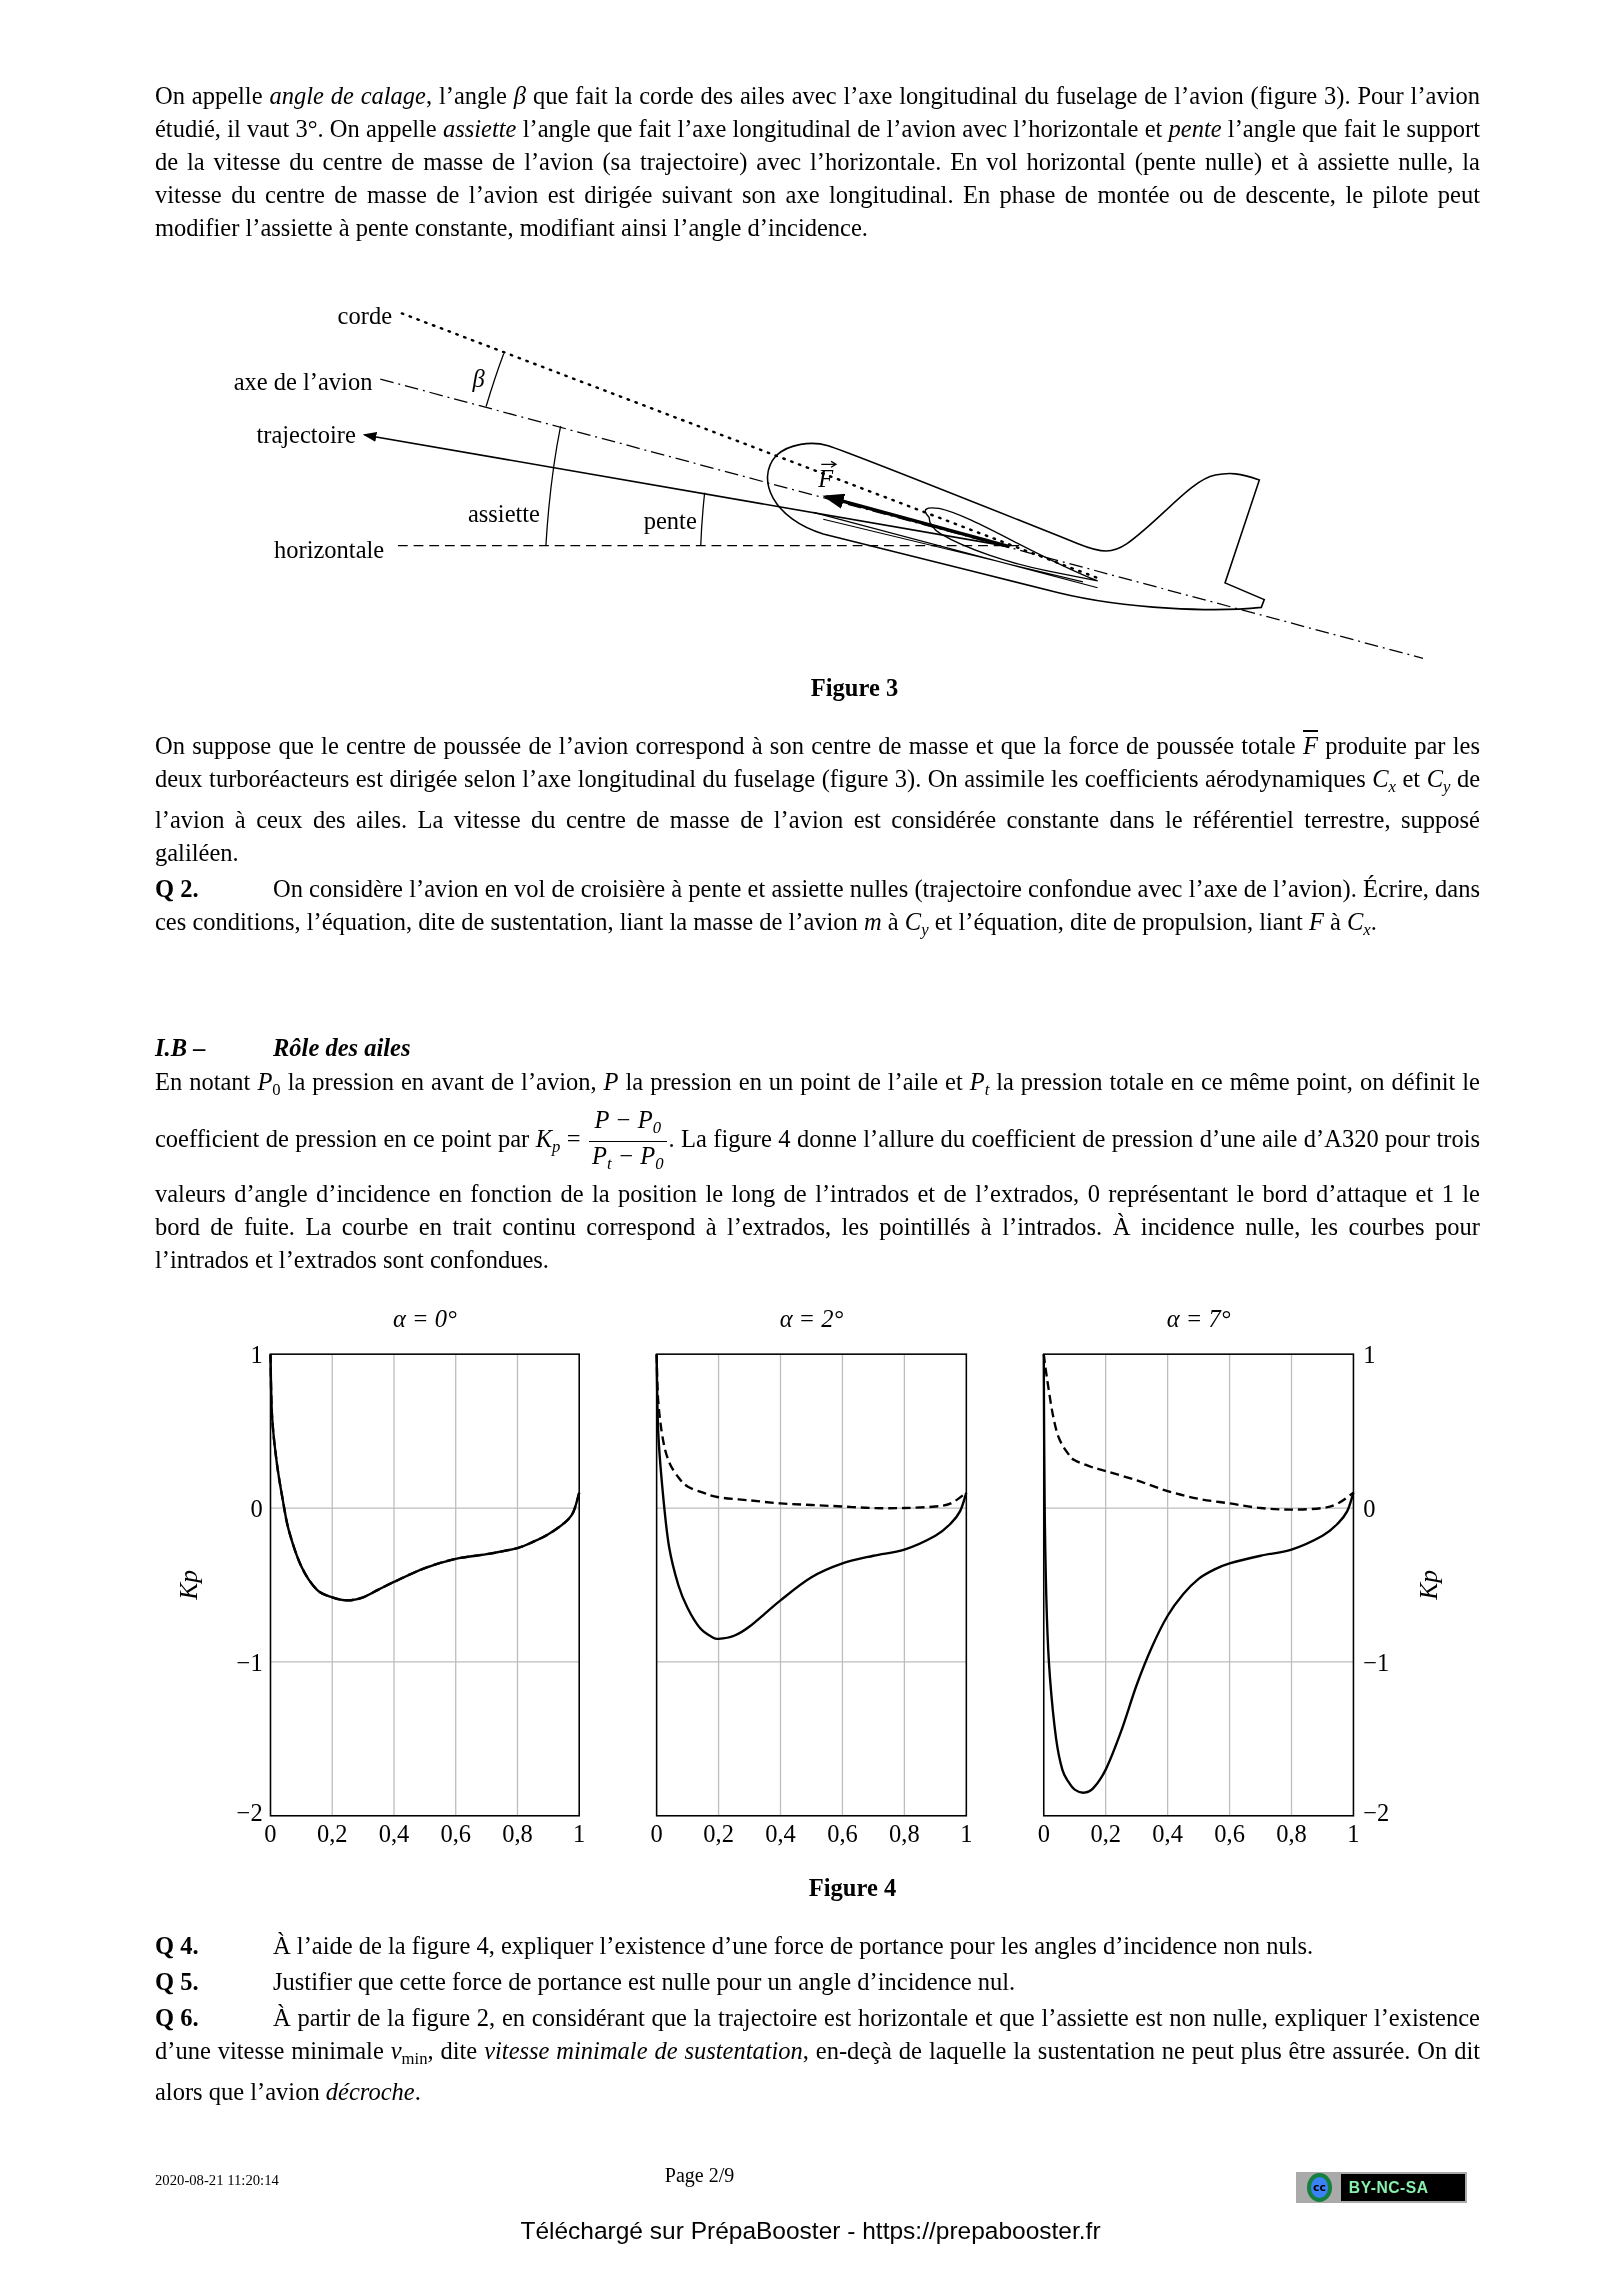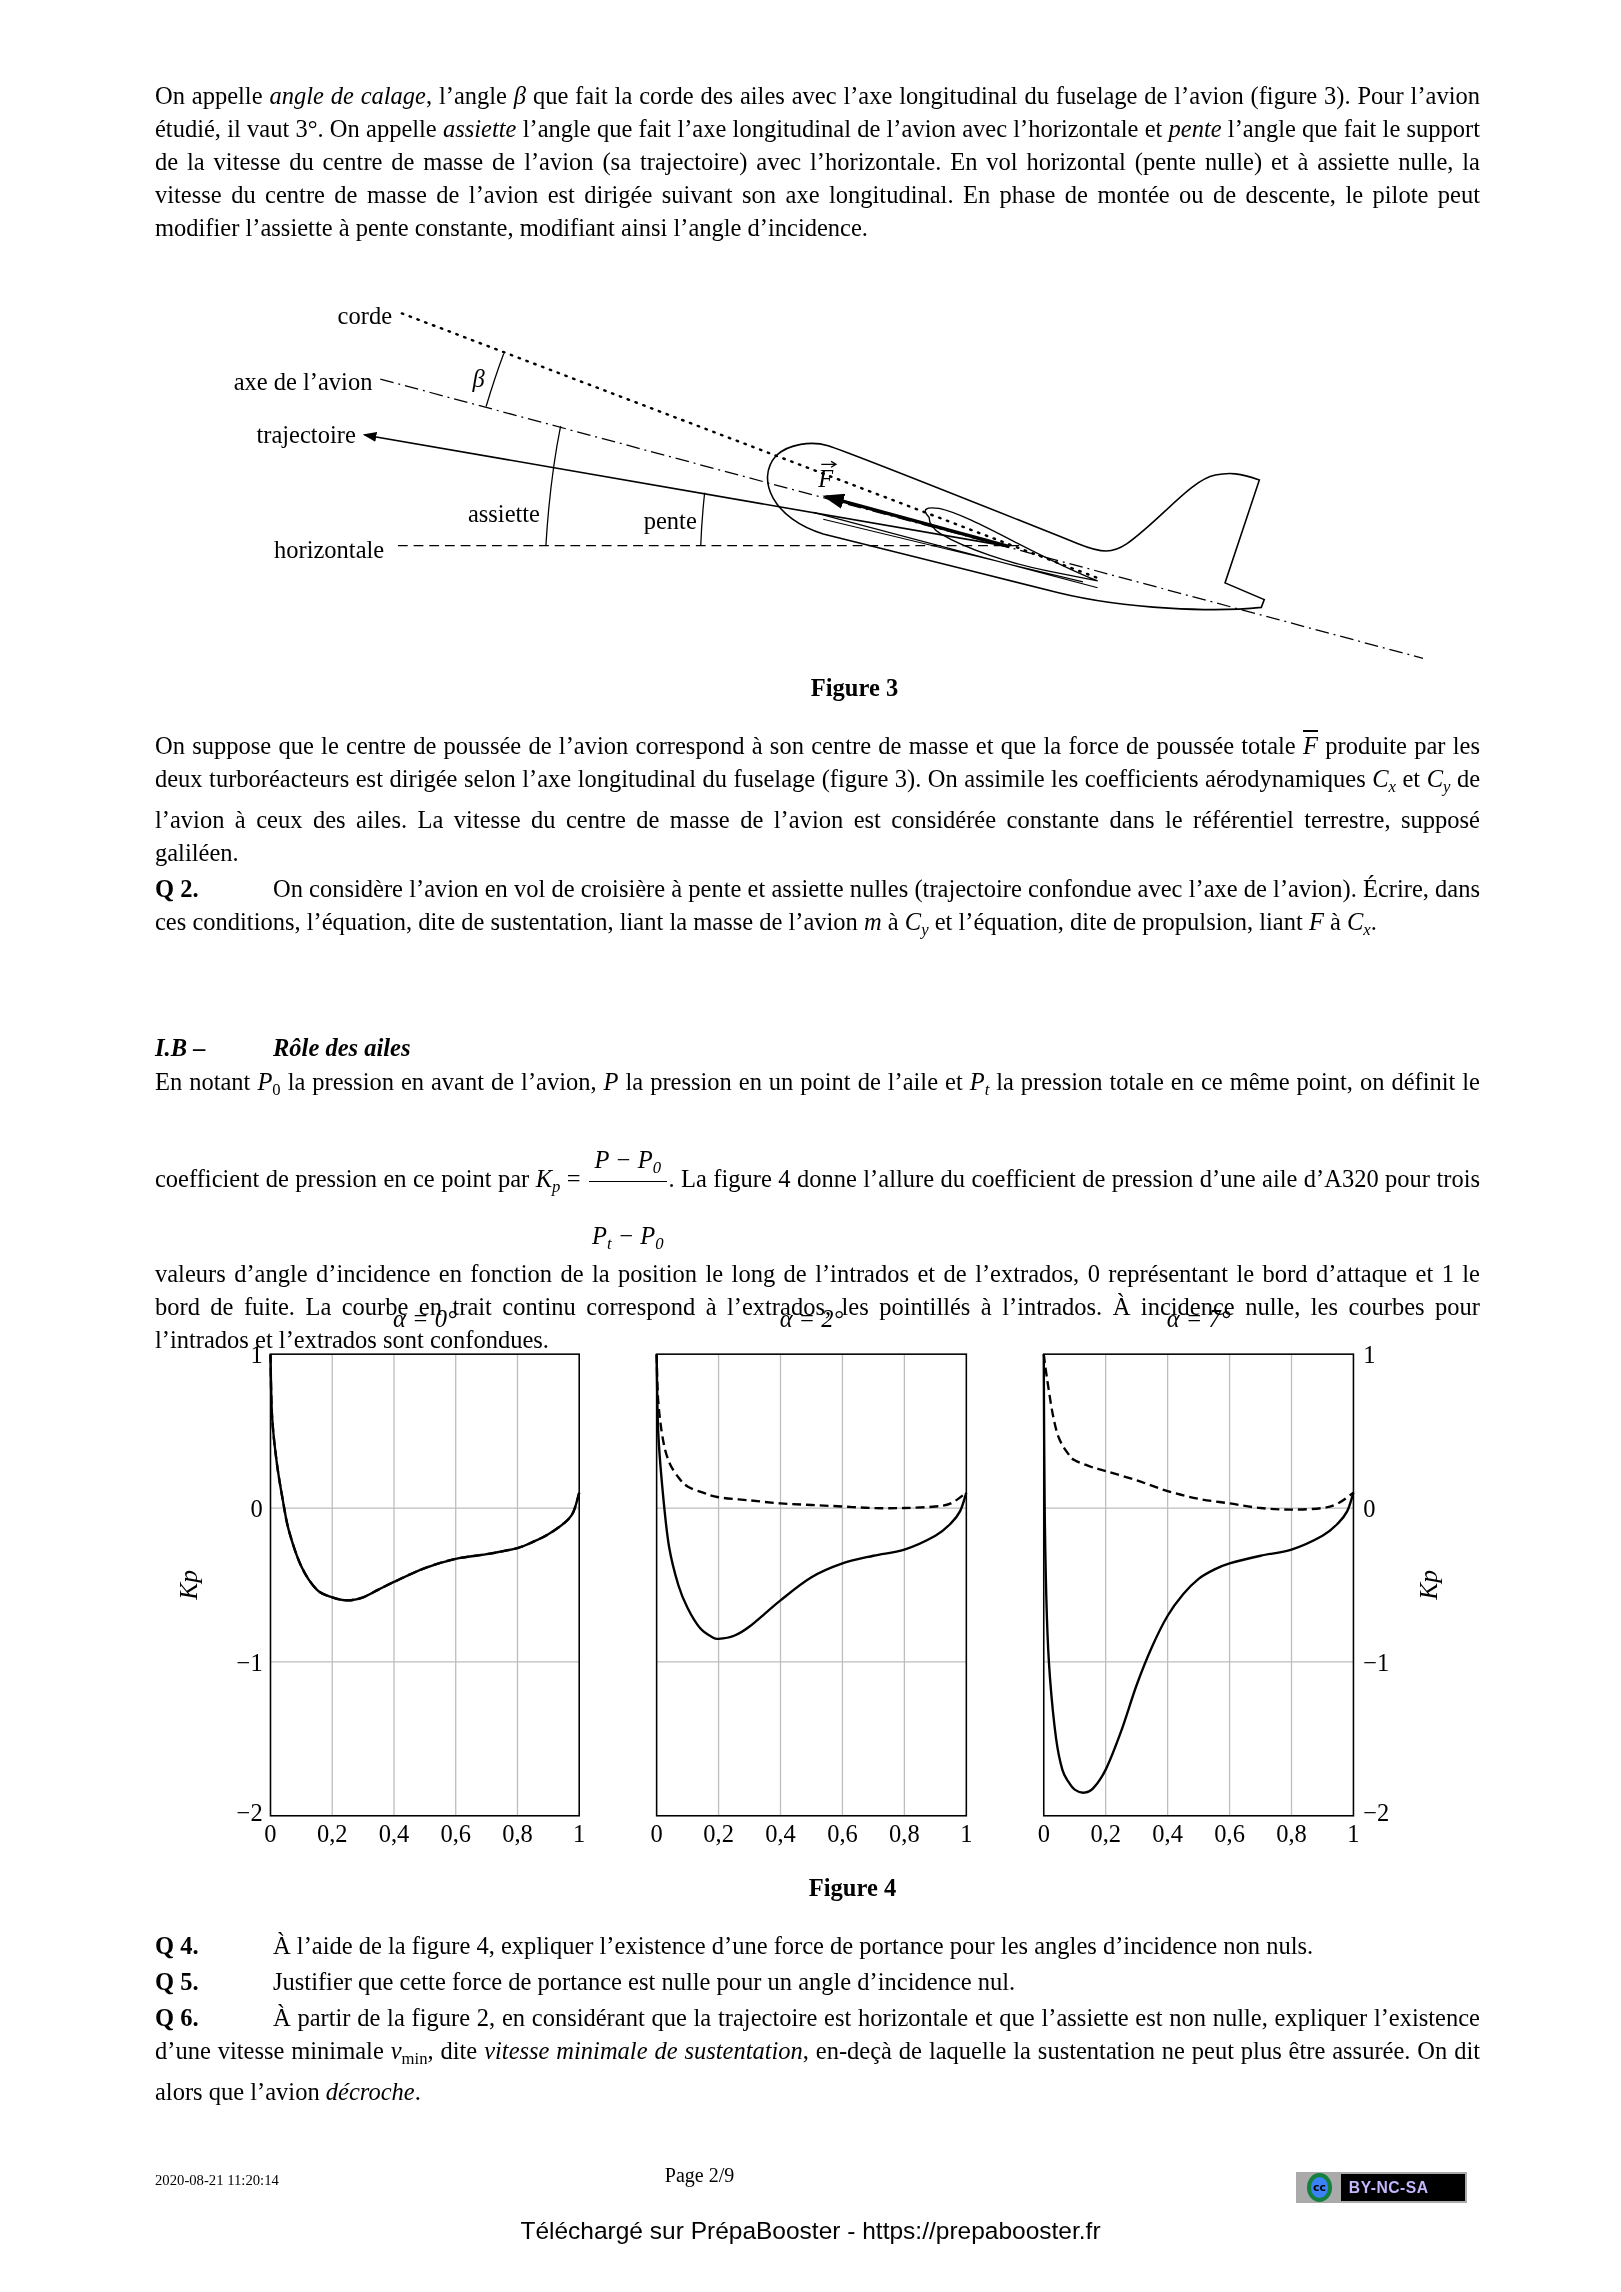--- a/index.html
+++ b/index.html
@@ -1,39 +1,39 @@
 <!DOCTYPE html>
 <html><head>
 <meta charset="utf-8">
 <style>
   html, body { margin: 0; padding: 0; background: #ffffff; }
   body { width: 1621px; height: 2293px; position: relative; overflow: hidden;
          font-family: "DejaVu Serif", "Liberation Serif", serif; color: #000; }
   .txt { position: absolute; left: 155px; width: 1325px; font-family: "Liberation Serif", "DejaVu Serif", serif;
          font-size: 24.5px; line-height: 33px; text-align: justify; }
   .txt p { margin: 0; }
-  .it { font-style: italic; margin-top: 40px; }
+  .it { font-style: italic; }
   .b { font-weight: bold; }
   .qlabel { font-weight: bold; display: inline-block; width: 118px; }
   .sub { font-size: 16.7px; vertical-align: -4.9px; }
   .cap { position: absolute; left: 0; width: 1621px; text-align: center; font-weight: bold;
          font-family: "Liberation Serif", serif; font-size: 24.5px; }
   .frac { display: inline-block; vertical-align: middle; text-align: center; margin: 0 2px; line-height: 27.4px; }
   .frac .num { display: block; border-bottom: 1.5px solid #000; padding: 0 2.9px; }
   .frac .den { display: block; padding: 0 2.9px; }
   svg text { font-family: "Liberation Serif", "DejaVu Serif", serif; }
   .footer-date { position: absolute; left: 155px; top: 2172px; font-size: 14.7px; font-family: "Liberation Serif", serif; }
   .footer-page { position: absolute; left: 0; width: 1399px; top: 2164px; text-align: center; font-size: 20px; font-family: "Liberation Serif", serif; }
   .footer-dl { position: absolute; left: 0; width: 1621px; top: 2217px; text-align: center; font-size: 24.5px; font-family: "Liberation Sans", sans-serif; }
   .badge { position: absolute; left: 1296px; top: 2172px; width: 171px; height: 31px; background: #000; border: 2px solid #aaa;
            box-sizing: border-box; display: flex; align-items: center; }
   .badge .cc { width: 43px; height: 27.4px; background: #aaa; display: flex; align-items: center; justify-content: center; }
   .badge .cc span { width: 25.5px; height: 29px; border-radius: 50%; background: #3b82f6; border: 4px solid #15803d; box-sizing: border-box;
                     font: bold 10.8px "DejaVu Sans", sans-serif; display: flex; align-items: center; justify-content: center; }
-  .badge .lic { color: #c4b5fd; font: bold 15.7px "Liberation Sans", sans-serif; margin-left: 7.8px; letter-spacing: 0.5px; }
+  .badge .lic { color: #86efac; font: bold 15.7px "Liberation Sans", sans-serif; margin-left: 7.8px; letter-spacing: 0.5px; }
 </style>
 </head>
 <body>
 
 <div class="txt" style="top: 79px;">
   <p><span>On appelle </span><span class="it">angle de calage</span><span>, l’angle </span><span class="it">β</span><span> que fait la corde des ailes avec l’axe longitudinal du fuselage de l’avion (figure 3). Pour l’avion étudié, il vaut 3°. On appelle </span><span class="it">assiette</span><span> l’angle que fait l’axe longitudinal de l’avion avec l’horizontale et </span><span class="it">pente</span><span> l’angle que fait le support de la vitesse du centre de masse de l’avion (sa trajectoire) avec l’horizontale. En vol horizontal (pente nulle) et à assiette nulle, la vitesse du centre de masse de l’avion est dirigée suivant son axe longitudinal. En phase de montée ou de descente, le pilote peut modifier l’assiette à pente constante, modifiant ainsi l’angle d’incidence.</span></p>
 </div>
 
 <svg width="1621" height="392" viewBox="0 290 1654 400" style="position:absolute; left:0; top:284px;">
   <defs>

